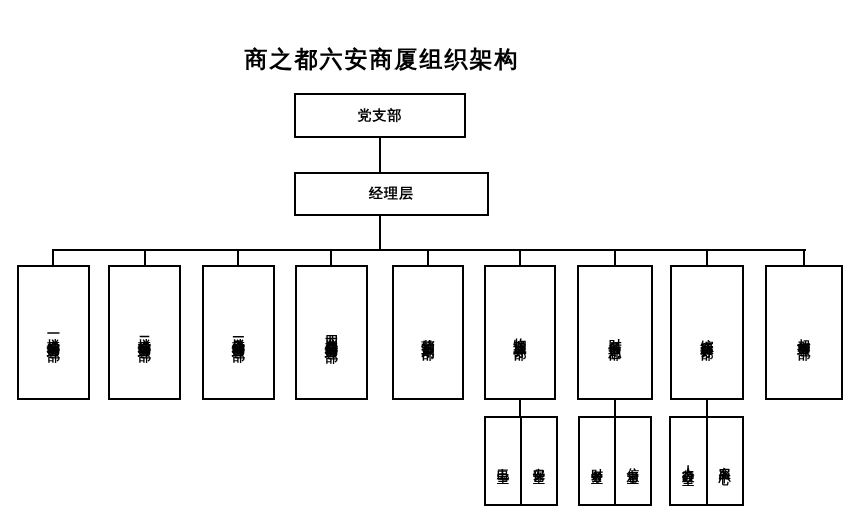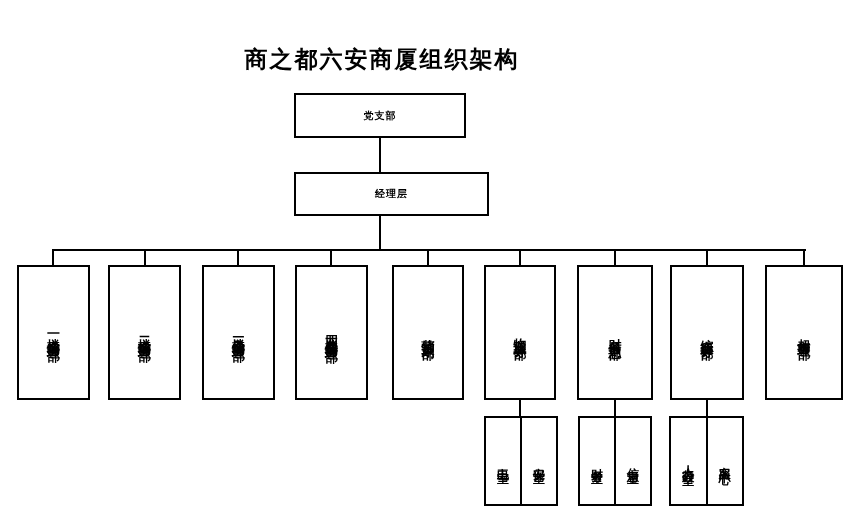--- a/index.html
+++ b/index.html
@@ -26,21 +26,21 @@
   .box {
     position: absolute;
     box-sizing: border-box;
     border: 2px solid #000000;
     background: #ffffff;
     display: flex;
     align-items: center;
     justify-content: center;
   }
   .hlabel {
-    font-size: 10px;
+    font-size: 14px;
     font-weight: bold;
     letter-spacing: 1px;
   }
   .vtext {
     writing-mode: vertical-lr;
     text-orientation: upright;
     font-size: 13px;
     font-weight: bold;
     letter-spacing: 2px;
     line-height: 1;

